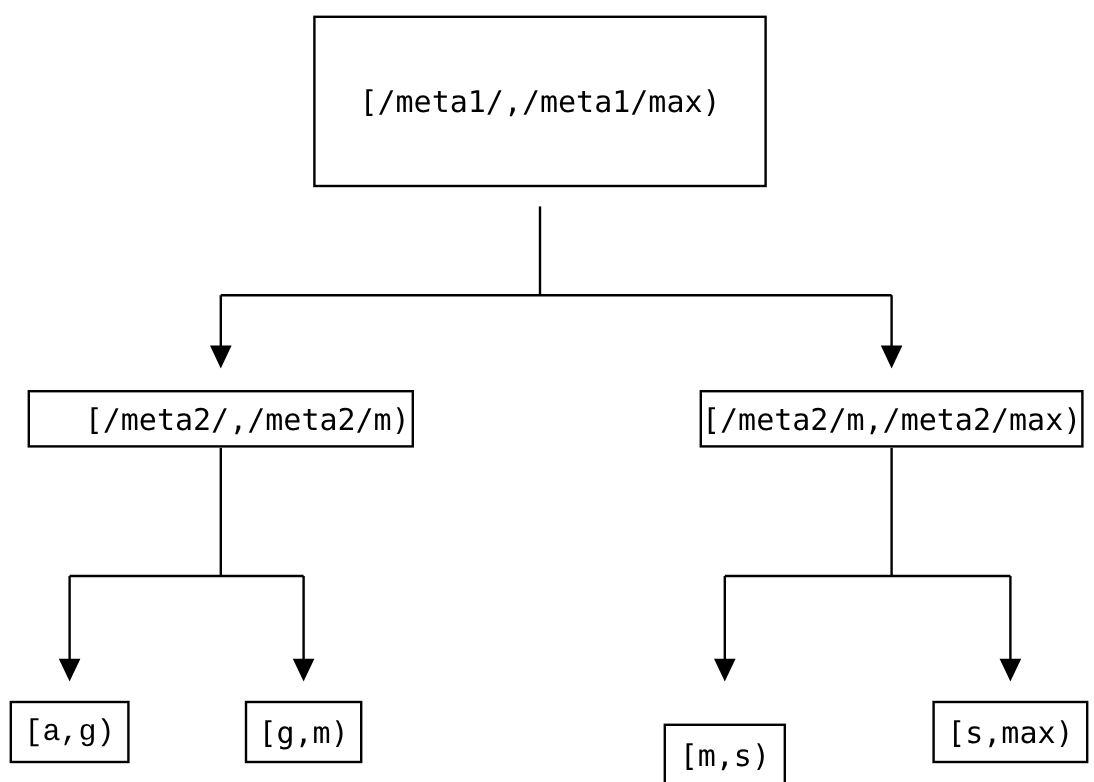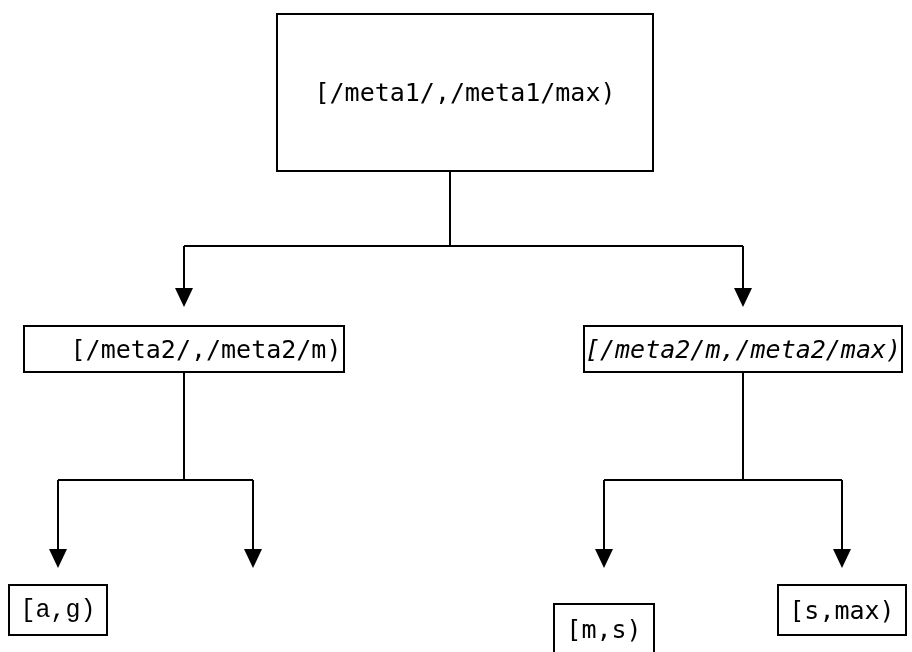--- a/index.html
+++ b/index.html
@@ -27,23 +27,23 @@
     box-sizing: border-box;
     border: 2px solid #000000;
     background: #ffffff;
     display: flex;
     align-items: center;
     justify-content: center;
     font-size: 25px;
     color: #000000;
     white-space: nowrap;
   }
-  .node-root  { left: 276px; top: 13px;  width: 378px; height: 159px; align-items: center; }
+  .node-root  { left: 261px; top: 13px;  width: 378px; height: 143px; align-items: center; }
   .node-l2l   { left: 23px;  top: 325px; width: 322px; height: 48px; padding-left: 44px; }
-  .node-l2r   { left: 583px; top: 325px; width: 320px; height: 48px; font-style: italic; }
+  .node-l2r   { left: 583px; top: 325px; width: 320px; height: 48px; }
   .node-leaf  { top: 584px; height: 52px; }
   .node-ag    { left: 8px;   width: 100px; font-family: Liberation Mono, monospace; }
   .node-gm    { left: 204px; width: 98px; }
   .node-ms    { left: 553px; width: 102px; margin-top: 19px; }
   .node-smax  { left: 777px; width: 130px; }
   .edge {
     stroke: #000000;
     stroke-width: 2;
     fill: none;
   }
@@ -90,20 +90,23 @@
   </div>
 
   <div class="node node-l2r">
     <span>[/meta2/m,/meta2/max)</span>
   </div>
 
   <div class="node node-leaf node-ag">
     <span>[a,g)</span>
   </div>
 
+  <div class="node node-leaf node-gm">
+    <span>[g,m)</span>
+  </div>
 
   <div class="node node-leaf node-ms">
     <span>[m,s)</span>
   </div>
 
   <div class="node node-leaf node-smax">
     <span>[s,max)</span>
   </div>
 
 </div>

